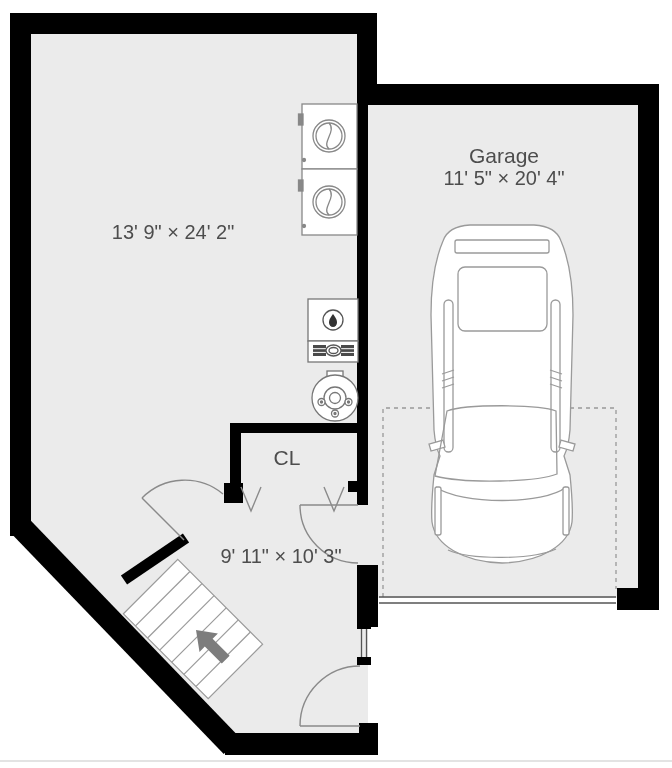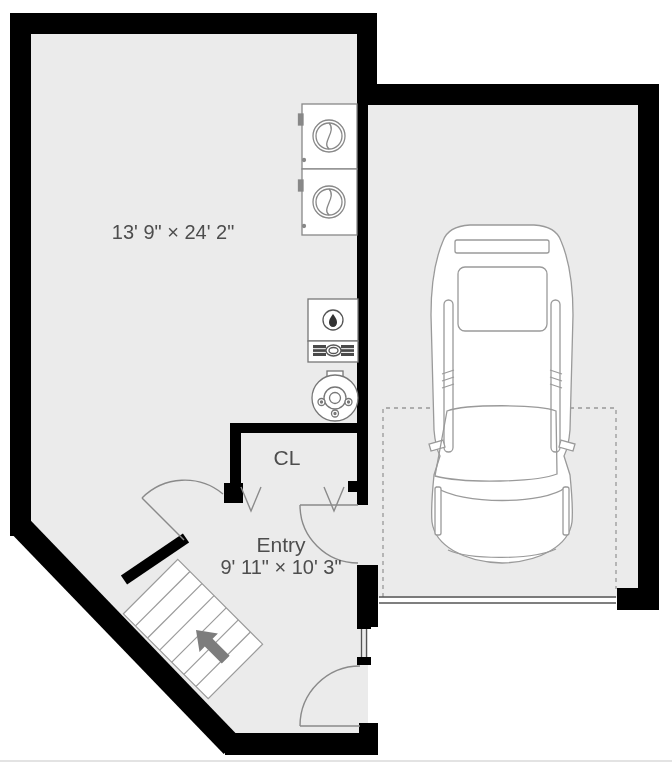--- a/index.html
+++ b/index.html
@@ -151,22 +151,25 @@
       <polyline points="324,487 334,511 344,487"></polyline>
     </g>
 
     <line x1="0" y1="761" x2="672" y2="761" stroke="#e3e3e3" stroke-width="2"></line>
   </svg>
 
   <div class="label" style="left:173px;top:232px">
     <div class="dims">13' 9" × 24' 2"</div>
   </div>
 
+  <div class="label" style="left:504px;top:167px">
+    <div>Garage</div>
+    <div class="dims">11' 5" × 20' 4"</div>
+  </div>
 
   <div class="label" style="left:287px;top:457px">
     <div>CL</div>
   </div>
 
   <div class="label" style="left:281px;top:556px">
-    <div>Entry</div>
     <div class="dims">9' 11" × 10' 3"</div>
   </div>
 </div>
 
 </body></html>

